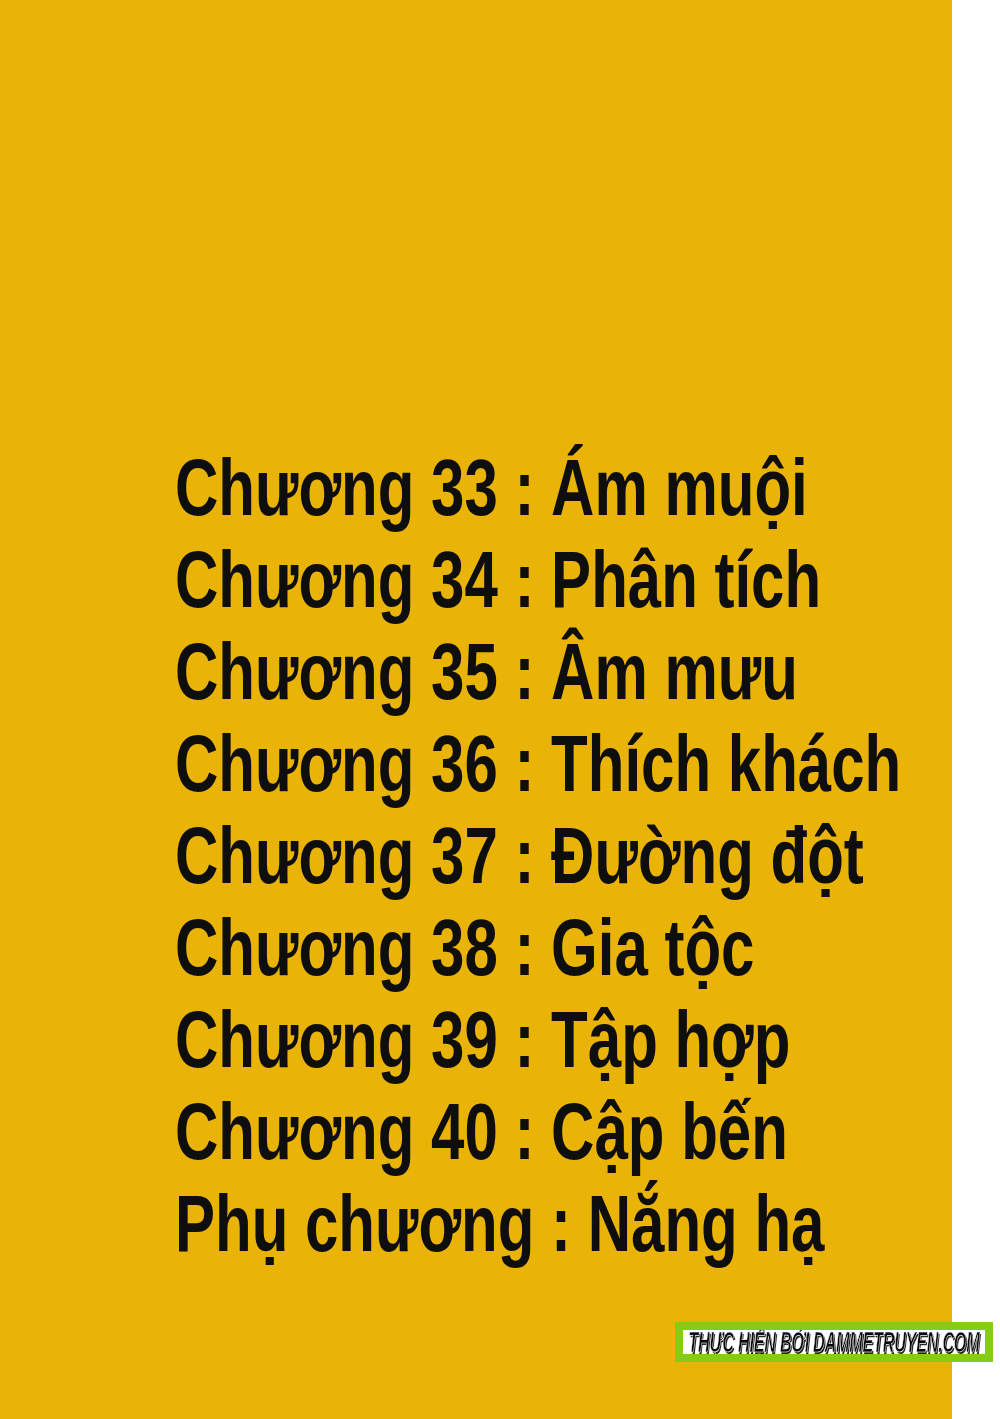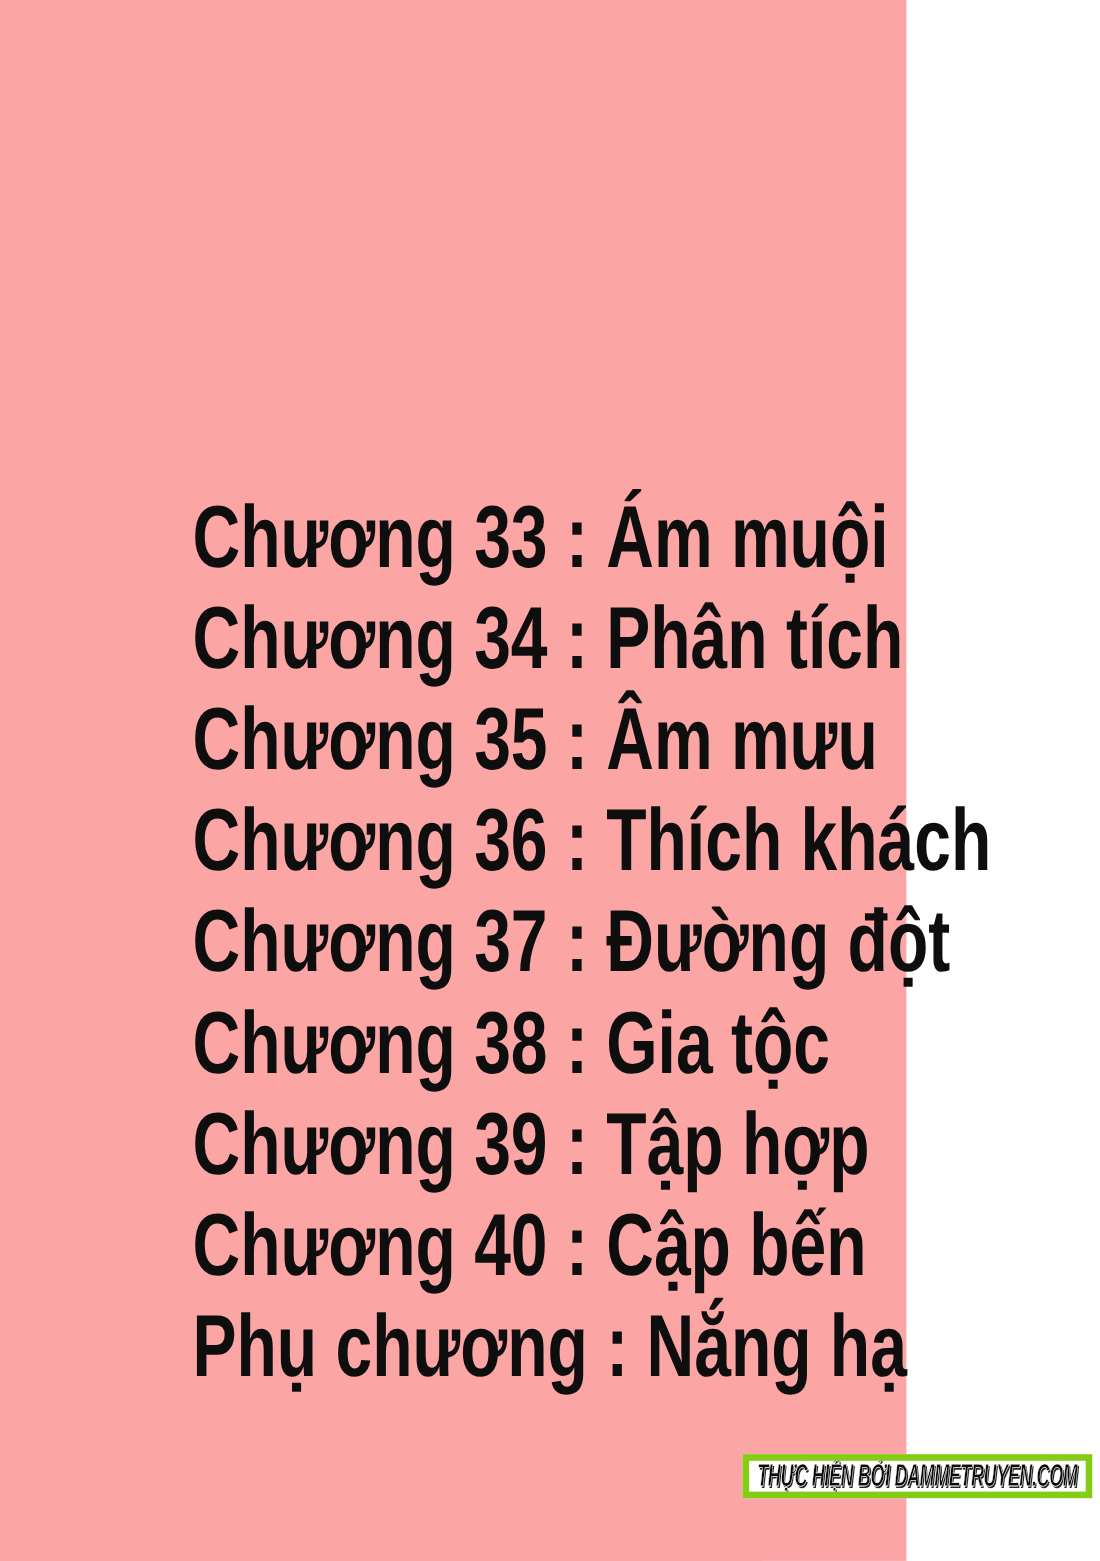--- a/index.html
+++ b/index.html
@@ -7,23 +7,23 @@
     padding: 0;
     width: 1000px;
     height: 1419px;
     background: #ffffff;
     overflow: hidden;
     font-family: "Liberation Sans", sans-serif;
   }
 
   .page {
     position: relative;
-    width: 824px;
+    width: 952px;
     height: 1419px;
-    background: #fca5a5;
+    background: #eab308;
   }
 
   
   .chapter-list {
     position: absolute;
     left: 175px;
     top: 442px;
     transform: scaleX(0.75);
     transform-origin: 0 0;
     white-space: nowrap;
@@ -40,21 +40,21 @@
 
   
   .watermark-box {
     position: absolute;
     left: 675px;
     top: 1322px;
     width: 318px;
     height: 40px;
     box-sizing: border-box;
     background: #ffffff;
-    border: 6px solid #84cc16;
+    border: 8px solid #84cc16;
     display: flex;
     align-items: center;
     justify-content: center;
     overflow: hidden;
   }
 
   .watermark-text {
     font-family: "Liberation Sans", sans-serif;
     font-weight: 900;
     font-style: italic;

